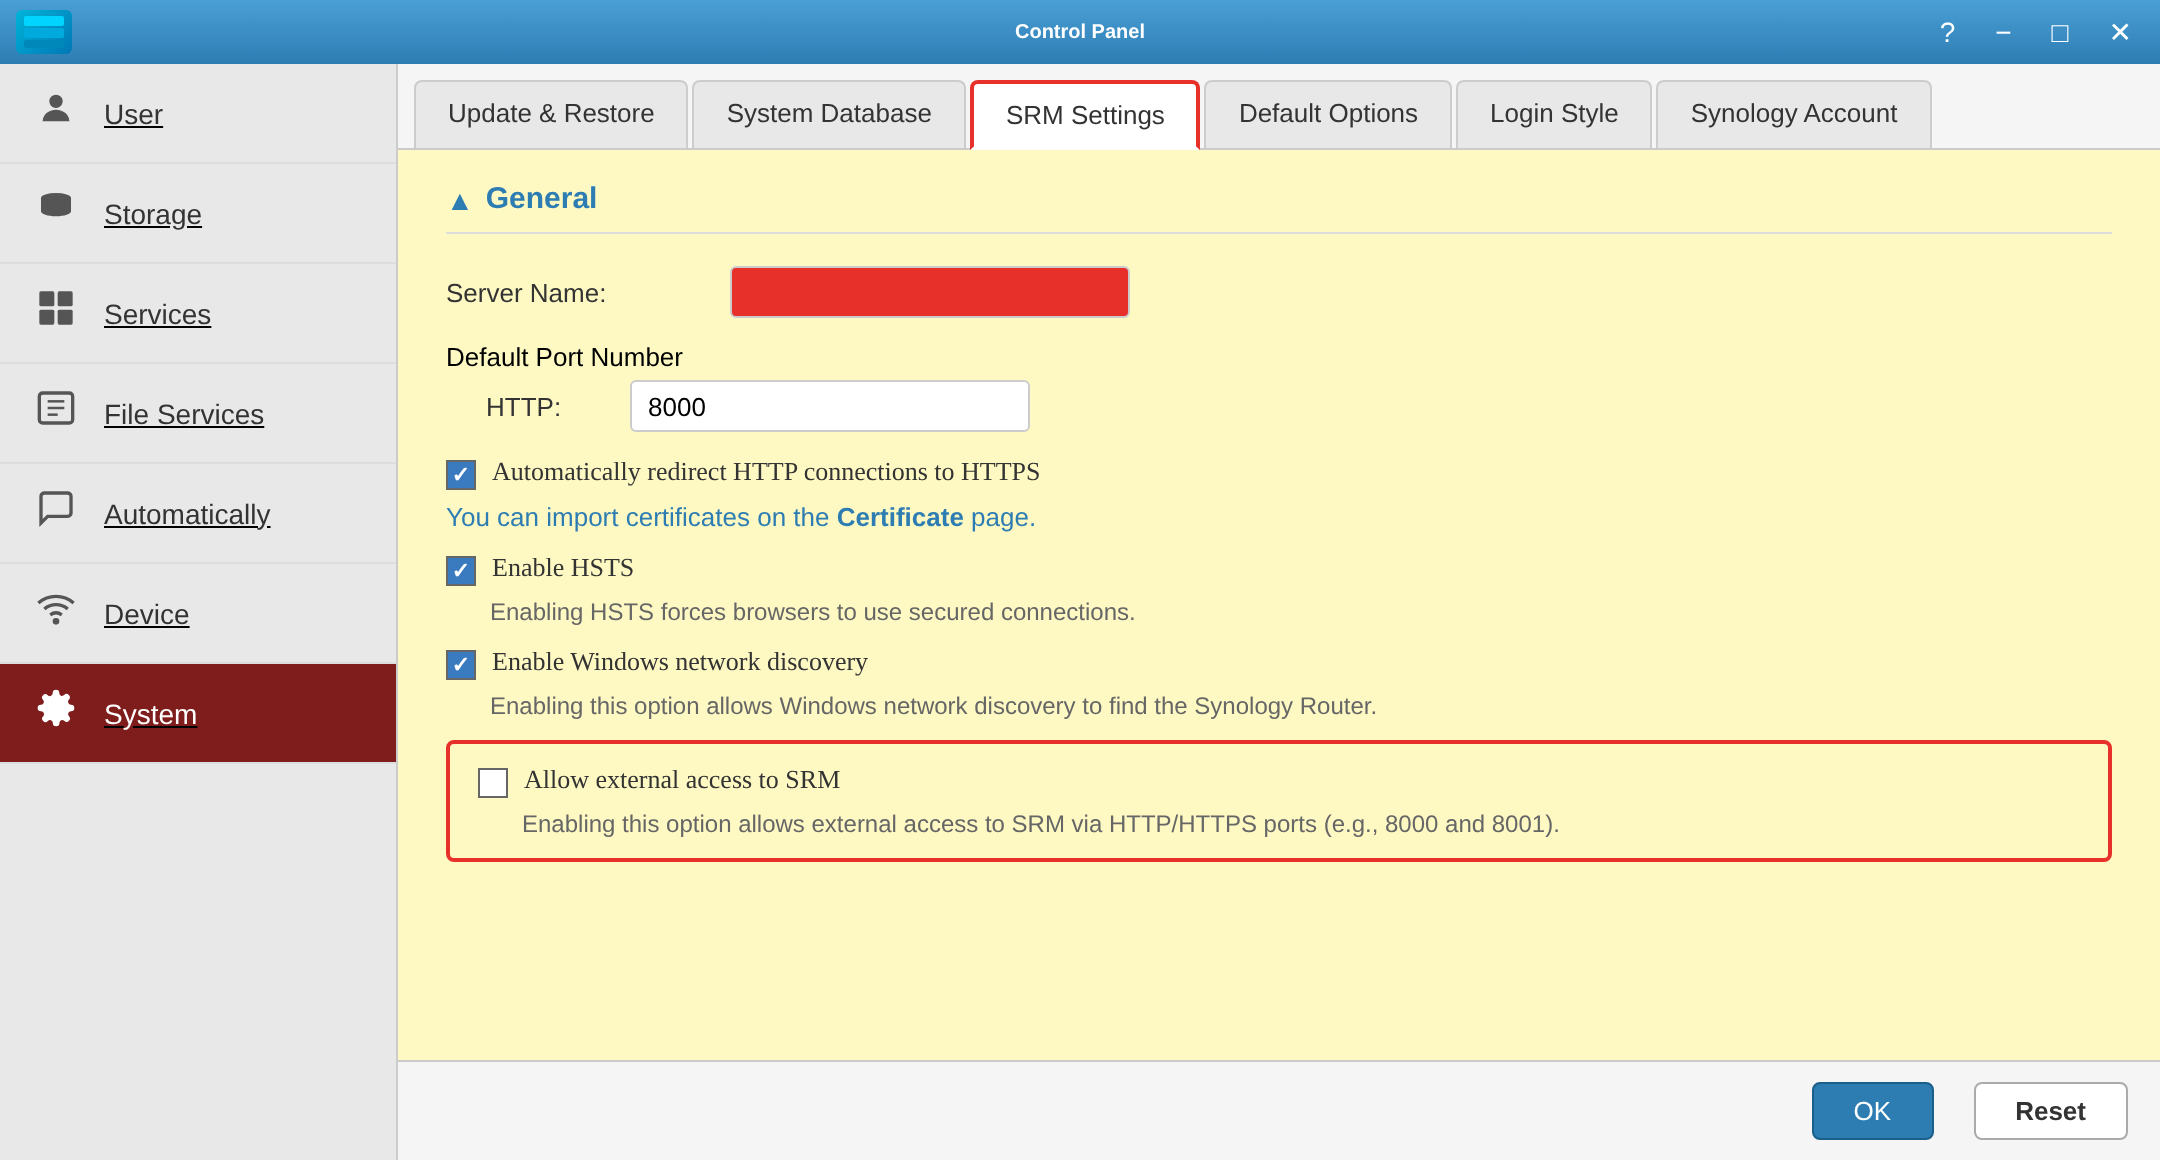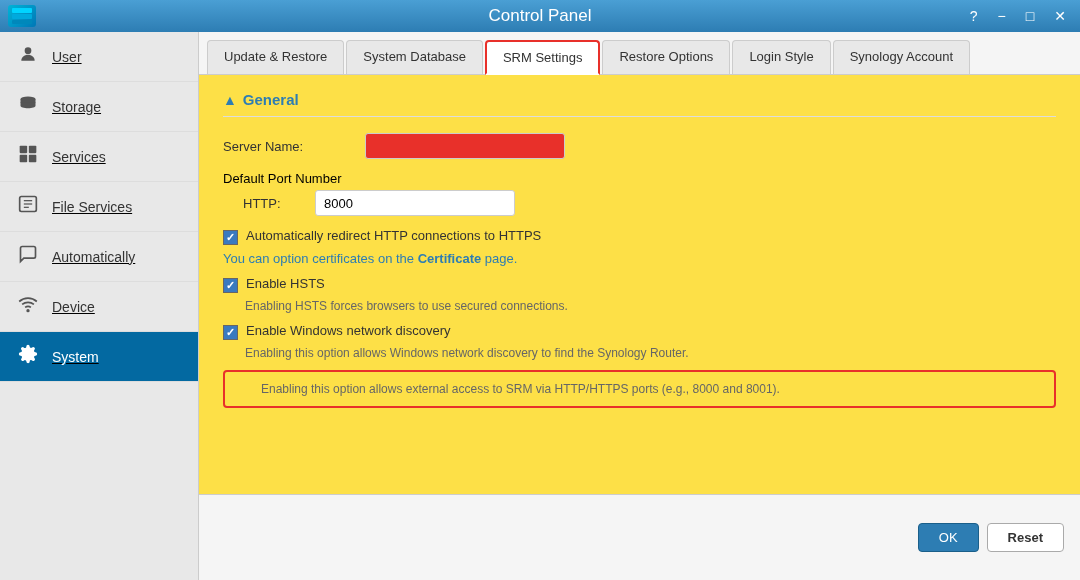--- a/index.html
+++ b/index.html
@@ -19,22 +19,22 @@
       background: linear-gradient(to bottom, #4a9fd4, #2d7db3);
       height: 32px;
       display: flex;
       align-items: center;
       justify-content: center;
       position: relative;
       flex-shrink: 0;
     }
     .title-bar-title {
       color: white;
-      font-weight: normal;
-      font-size: 17px;
+      font-weight: bold;
+      font-size: 10px;
     }
     .title-bar-controls {
       position: absolute;
       right: 8px;
       display: flex;
       gap: 8px;
       align-items: center;
     }
     .title-bar-btn {
       color: white;
@@ -74,39 +74,39 @@
     .sidebar-item {
       display: flex;
       align-items: center;
       padding: 12px 16px;
       cursor: pointer;
       color: #333;
       border-bottom: 1px solid #ddd;
       gap: 12px;
     }
     .sidebar-item.active {
-      background: #0369a1;
+      background: #7f1d1d;
       color: white;
     }
     .sidebar-item .item-icon {
       font-size: 18px;
       width: 24px;
       text-align: center;
     }
     .sidebar-item .item-label {
       font-size: 14px;
       font-weight: 500;
     }
 
     
     .content-area {
       flex: 1;
       display: flex;
       flex-direction: column;
-      background: #fde047;
+      background: #fef9c3;
       overflow: hidden;
     }
 
     
     .tab-bar {
       display: flex;
       border-bottom: 1px solid #ccc;
       background: #f5f5f5;
       padding: 0 8px;
       padding-top: 8px;
@@ -199,20 +199,21 @@
 
     
     .checkbox-row {
       display: flex;
       align-items: flex-start;
       margin-bottom: 6px;
       gap: 8px;
     }
     .checkbox-label {
       color: #333;
+      font-family: Liberation Serif, serif;
     }
     .sub-text {
       padding-left: 22px;
       color: #666;
       font-size: 12px;
       margin-bottom: 10px;
     }
 
     
     .info-text {
@@ -230,22 +231,22 @@
       border: 2px solid #e8302a;
       border-radius: 4px;
       padding: 10px 14px;
       margin-top: 8px;
     }
 
     
     .bottom-bar {
       display: flex;
       justify-content: flex-end;
-      padding: 28px 16px;
-      gap: 8px;
+      padding: 10px 16px;
+      gap: 20px;
       border-top: 1px solid #ccc;
       background: #f5f5f5;
       flex-shrink: 0;
     }
     .btn {
       padding: 6px 20px;
       border-radius: 4px;
       border: 1px solid #aaa;
       cursor: pointer;
       font-size: 13px;
@@ -383,21 +384,21 @@
       <div class="tab">
         <span>Update &amp; Restore</span>
       </div>
       <div class="tab">
         <span>System Database</span>
       </div>
       <div class="tab active">
         <span>SRM Settings</span>
       </div>
       <div class="tab">
-        <span>Restore Options</span>
+        <span>Default Options</span>
       </div>
       <div class="tab">
         <span>Login Style</span>
       </div>
       <div class="tab">
         <span>Synology Account</span>
       </div>
     </div>
 
     <div class="main-content">
@@ -423,40 +424,46 @@
       </div>
 
       <div class="checkbox-row">
         <div class="custom-checkbox">
           <span class="checkmark">✓</span>
         </div>
         <span class="checkbox-label">Automatically redirect HTTP connections to HTTPS</span>
       </div>
 
       <div class="info-text" style="margin-bottom:10px; padding-left:0;">
-        <span>You can option certificates on the </span><a href="#">Certificate</a><span> page.</span>
+        <span>You can import certificates on the </span><a href="#">Certificate</a><span> page.</span>
       </div>
 
       <div class="checkbox-row">
         <div class="custom-checkbox">
           <span class="checkmark">✓</span>
         </div>
         <span class="checkbox-label">Enable HSTS</span>
       </div>
       <div class="sub-text">Enabling HSTS forces browsers to use secured connections.</div>
 
       <div class="checkbox-row">
         <div class="custom-checkbox">
           <span class="checkmark">✓</span>
         </div>
         <span class="checkbox-label">Enable Windows network discovery</span>
       </div>
       <div class="sub-text">Enabling this option allows Windows network discovery to find the Synology Router.</div>
 
       <div class="red-border-box">
+        <div class="checkbox-row">
+          <div class="custom-checkbox unchecked">
+            <span class="checkmark"></span>
+          </div>
+          <span class="checkbox-label">Allow external access to SRM</span>
+        </div>
         <div class="sub-text" style="margin-bottom:0;">Enabling this option allows external access to SRM via HTTP/HTTPS ports (e.g., 8000 and 8001).</div>
       </div>
 
     </div>
 
     <div class="bottom-bar">
       <button class="btn btn-primary">OK</button>
       <button class="btn btn-secondary">Reset</button>
     </div>
 

